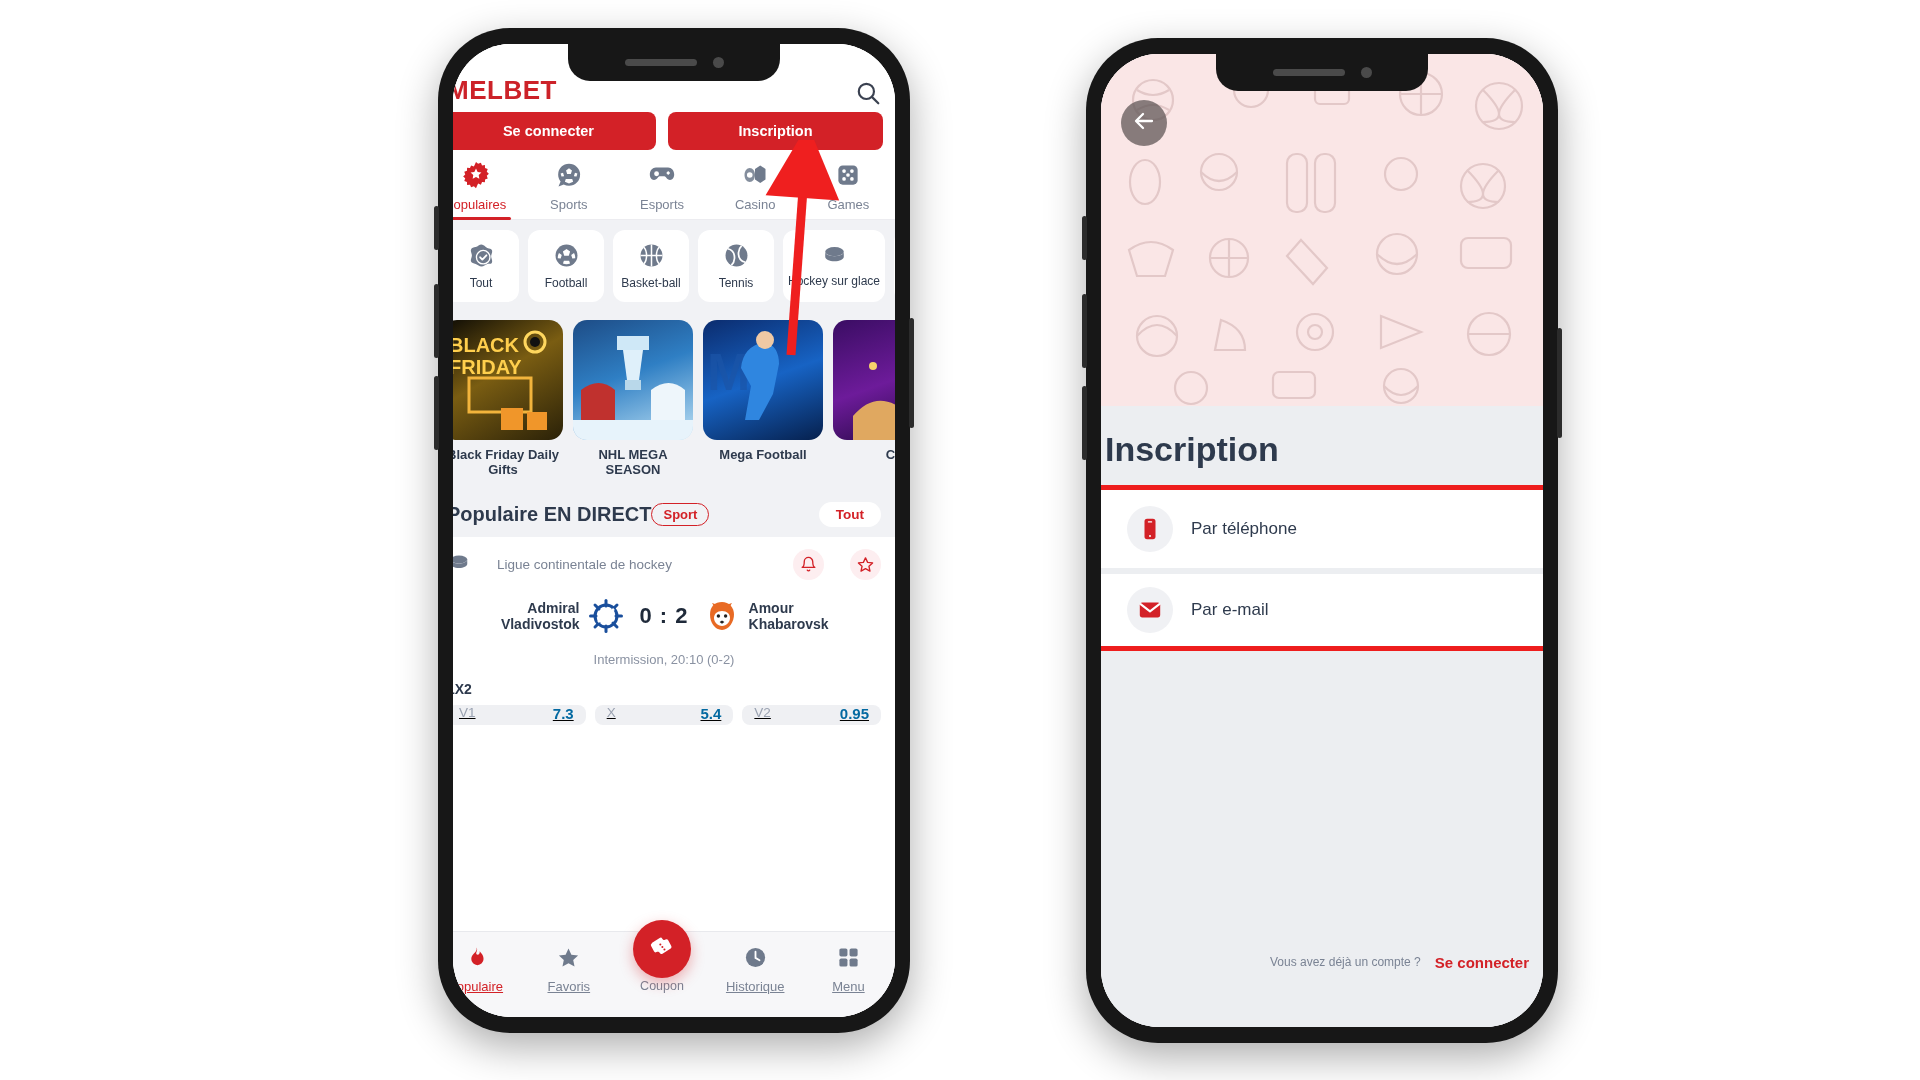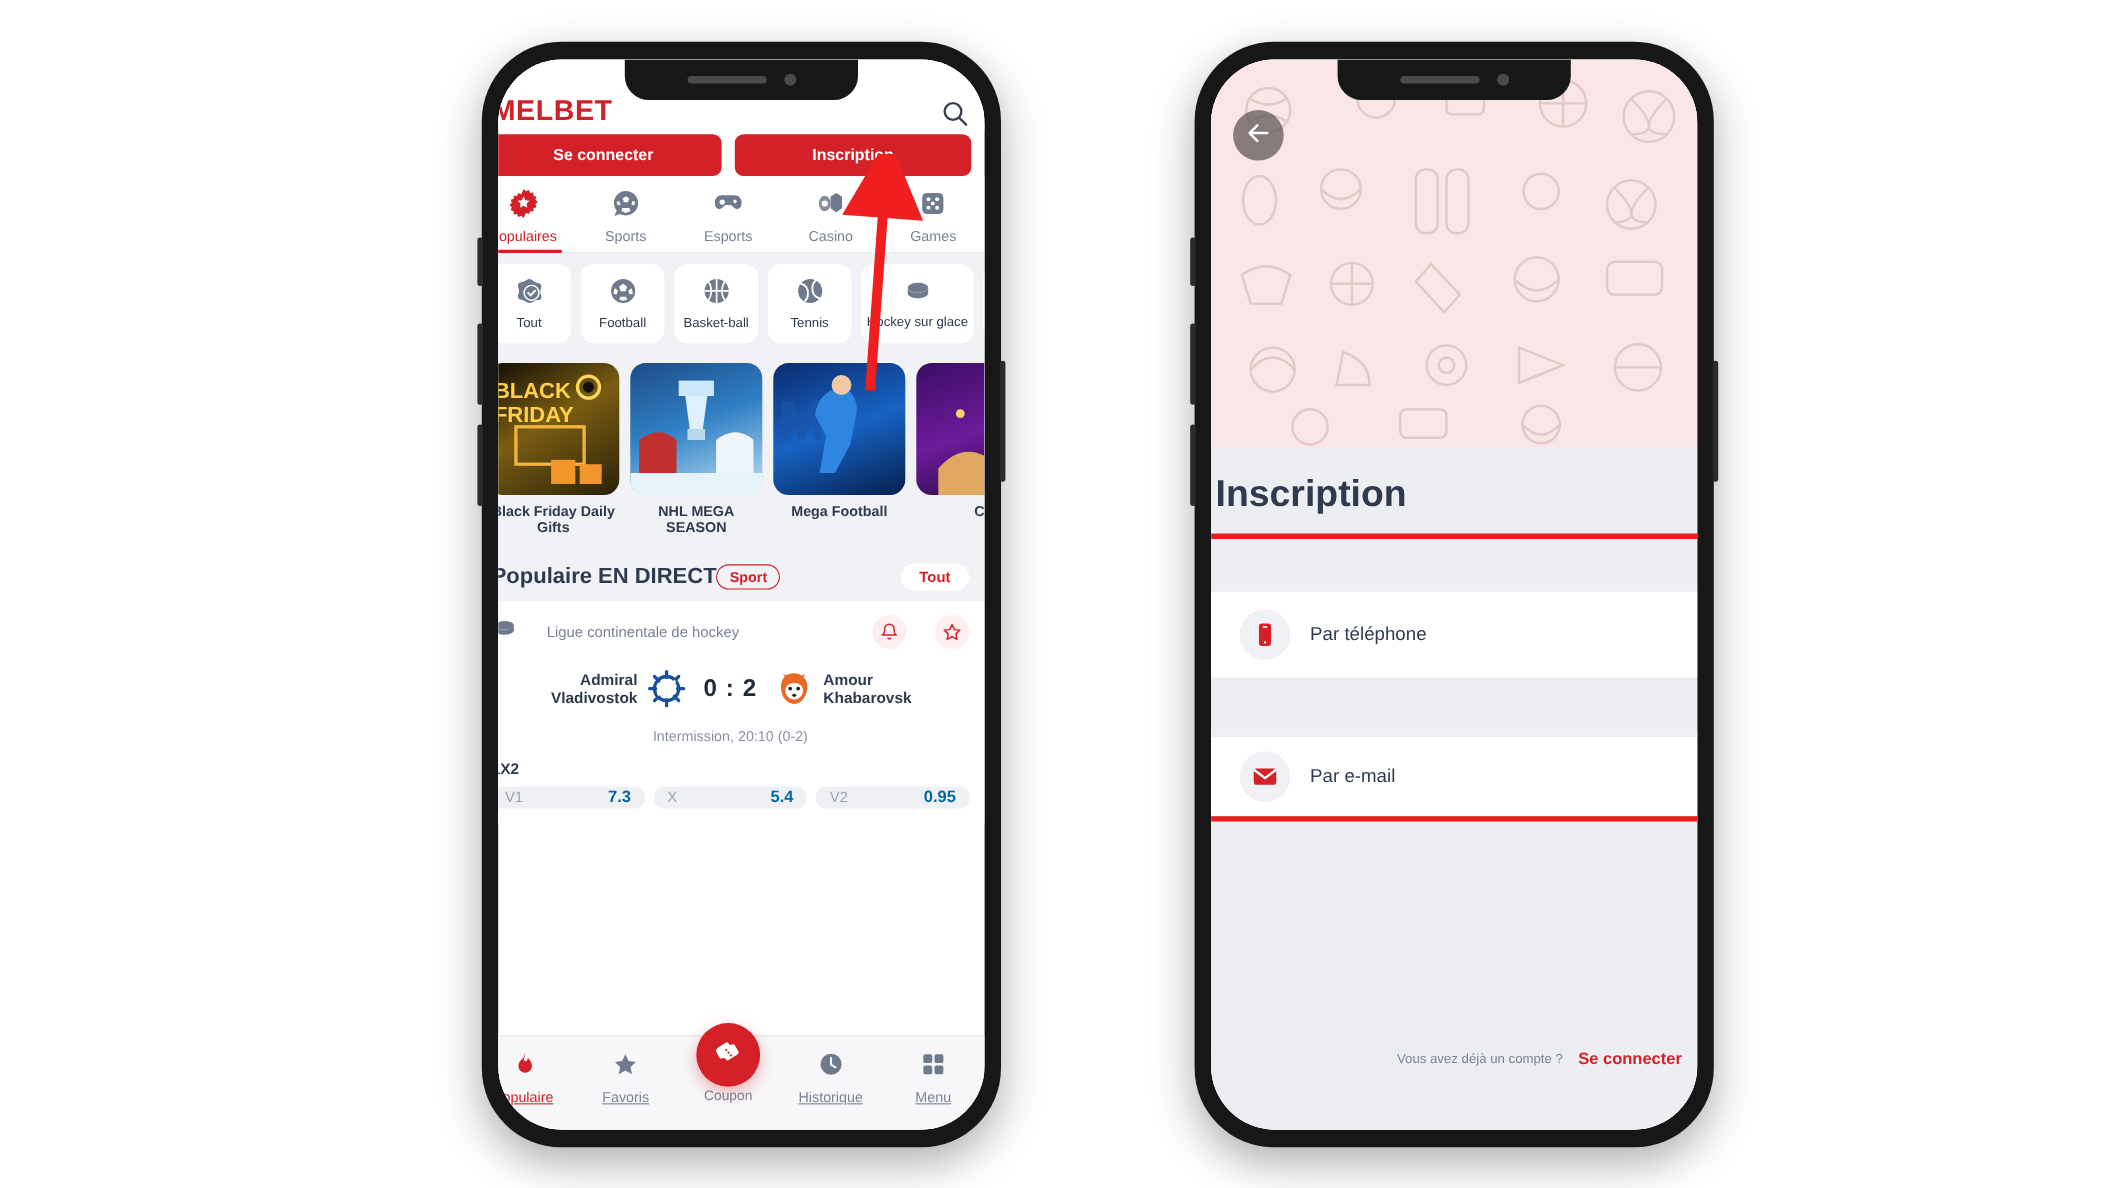--- a/index.html
+++ b/index.html
@@ -12,21 +12,21 @@
   .stage { position: relative; width: 1920px; height: 1080px; }
 
   
   .phone {
     position: absolute;
     border-radius: 72px;
     background: #171717;
     box-shadow: 0 14px 40px rgba(0,0,0,.32);
     padding: 16px 15px;
   }
-  .phone.left  { left: 438px; top: 38px; width: 472px; height: 1005px; }
+  .phone.left  { left: 438px; top: 28px; width: 472px; height: 1005px; }
   .phone.right { left: 1086px; top: 38px; width: 472px; height: 1005px; }
 
   .screen {
     position: relative;
     width: 100%; height: 100%;
     border-radius: 58px;
     overflow: hidden;
     background: #ffffff;
   }
   
@@ -136,22 +136,23 @@
   .team { width: 106px; font-size: 14px; font-weight: 600; color: #2e3a4d; line-height: 1.15; }
   .team.home { text-align: right; }
   .team.away { text-align: left; }
   .crest { width: 36px; height: 36px; flex: 0 0 auto; }
   .score { font-size: 22px; font-weight: 700; color: #1f2a3a; letter-spacing: 1px; padding: 0 6px; }
   .mstat { text-align: center; font-size: 13px; color: #8a92a2; margin-top: 18px; }
   .mkt-label { font-size: 14px; font-weight: 700; color: #2e3a4d; margin-top: 14px; }
   .odds { display: flex; gap: 9px; margin-top: 8px; }
   .odd {
     flex: 1; height: 20px; background: #eff0f3; border-radius: 8px;
-    display: flex; align-items: center; justify-content: space-between;
+    display: flex; align-items: flex-start; justify-content: space-between;
     padding: 0 12px;
+    text-decoration: underline;
   }
   .odd .o-k { font-size: 13.5px; color: #9aa2b1; }
   .odd .o-v { font-size: 15px; font-weight: 700; color: #0369a1; }
 
   .bottom-nav {
     position: absolute; left: 0; bottom: 0; width: 466px; height: 86px;
     background: #f7f7f9; border-top: 1px solid #e8e9ed;
     display: flex; align-items: flex-start; padding-top: 14px;
   }
   .nav-item { flex: 1; display: flex; flex-direction: column; align-items: center; gap: 6px; }
@@ -182,21 +183,21 @@
     background: rgba(90,82,82,.72);
     display: flex; align-items: center; justify-content: center;
     z-index: 5; cursor: pointer;
   }
   .reg-titlebar { background: #eceef1; padding: 24px 0 16px 0; }
   .reg-title { font-size: 34px; font-weight: 700; color: #2e3a4d; padding-left: 4px; }
   .red-rule { height: 5px; background: #ee1d1d; }
   .opt-list { background: #eceef1; }
   .opt {
     background: #fff; height: 78px; display: flex; align-items: center;
-    gap: 18px; padding-left: 26px; cursor: pointer; margin-top: 48px;
+    gap: 18px; padding-left: 26px; cursor: pointer;
   }
   .opt + .opt { border-top: 6px solid #eceef1; }
   .opt-ico {
     width: 46px; height: 46px; border-radius: 50%; background: #f0f1f4;
     display: flex; align-items: center; justify-content: center; flex: 0 0 auto;
   }
   .opt-lab { font-size: 17px; color: #2e3a4d; }
   .reg-spacer { flex: 1; background: #eceef1; }
   .reg-foot {
     background: #eceef1; padding: 0 14px 56px 14px;

